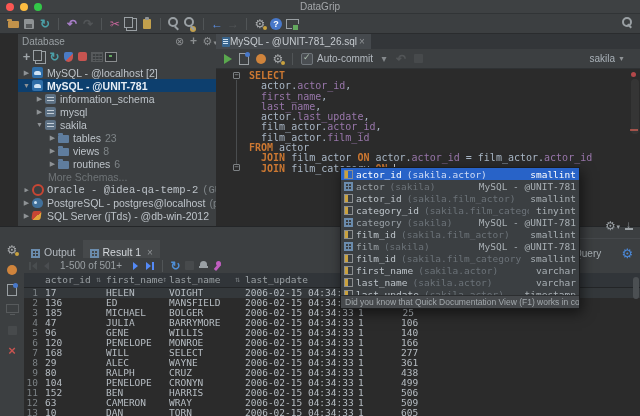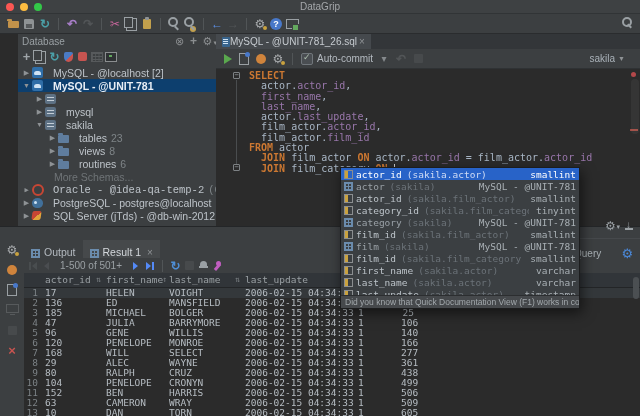--- a/index.html
+++ b/index.html
@@ -106,21 +106,21 @@
   #workspace{position:absolute;top:34px;left:0;right:0;height:192px}
   
   #dbpanel{position:absolute;left:18px;top:0;width:215px;height:100%;background:#3c3f41;border-right:1px solid #292b2d;display:flex;flex-direction:column;box-sizing:border-box}
   .db-header{height:14px;display:flex;align-items:center;padding:0 4px;color:#9aa0a4;font-size:10px;gap:1px}
   .db-toolbar{height:17px;display:flex;align-items:center;padding:0 2px;gap:1px}
   #dbtree{flex:1;overflow:hidden;font-size:10.5px;padding-top:1px}
   .trow{height:13px;display:flex;align-items:center;color:#bdc3c9;white-space:nowrap;overflow:hidden;padding-left:3px}
   .trow.sel{background:#0d3f6e;color:#e8eef5;font-weight:bold}
   .arrow{width:11px;flex:0 0 11px;font-size:7px;color:#8e9295;text-align:center}
   .ticon{width:14px;flex:0 0 14px;display:flex;justify-content:flex-start}
-  .tlabel{margin-left:7px}
+  .tlabel{margin-left:1px}
   .count,.suffix{color:#7e8487;margin-left:4px;font-weight:normal}
   .trow.muted{color:#6f7477;padding-left:29px}
   
   #editorcol{position:absolute;left:216px;top:0;right:0;height:100%;display:flex;flex-direction:column}
   #tabbar{height:15px;background:#333639;display:flex;align-items:stretch}
   .edtab{background:#45494d;display:flex;align-items:center;padding:0 6px;font-size:10px;color:#c6cbd0}
   .tabclose{color:#8e9295;font-size:10px;margin-left:2px}
   #edtoolbar{height:19px;background:#3c3f41;border-bottom:1px solid #2f3234;display:flex;align-items:center;padding:0 3px;gap:1px}
   .autocommit{display:flex;align-items:center;gap:4px;color:#b4bac0;font-size:10px;margin:0 2px}
   .cb{width:10px;height:10px;background:#4a4e52;border:1px solid #70767b;border-radius:2px;position:relative}
@@ -246,20 +246,21 @@
           <span class="ticon">
             <span class="t-mysql"></span>
           </span>
           <span class="tlabel">MySQL - @UNIT-781</span>
         </div>
         <div class="trow" style="padding-left: 16px;">
           <span class="arrow">▶</span>
           <span class="ticon">
             <span class="t-schema"></span>
           </span>
+          <span class="tlabel">information_schema</span>
         </div>
         <div class="trow" style="padding-left: 16px;">
           <span class="arrow">▶</span>
           <span class="ticon">
             <span class="t-schema"></span>
           </span>
           <span class="tlabel">mysql</span>
         </div>
         <div class="trow" style="padding-left: 16px;">
           <span class="arrow">▼</span>

